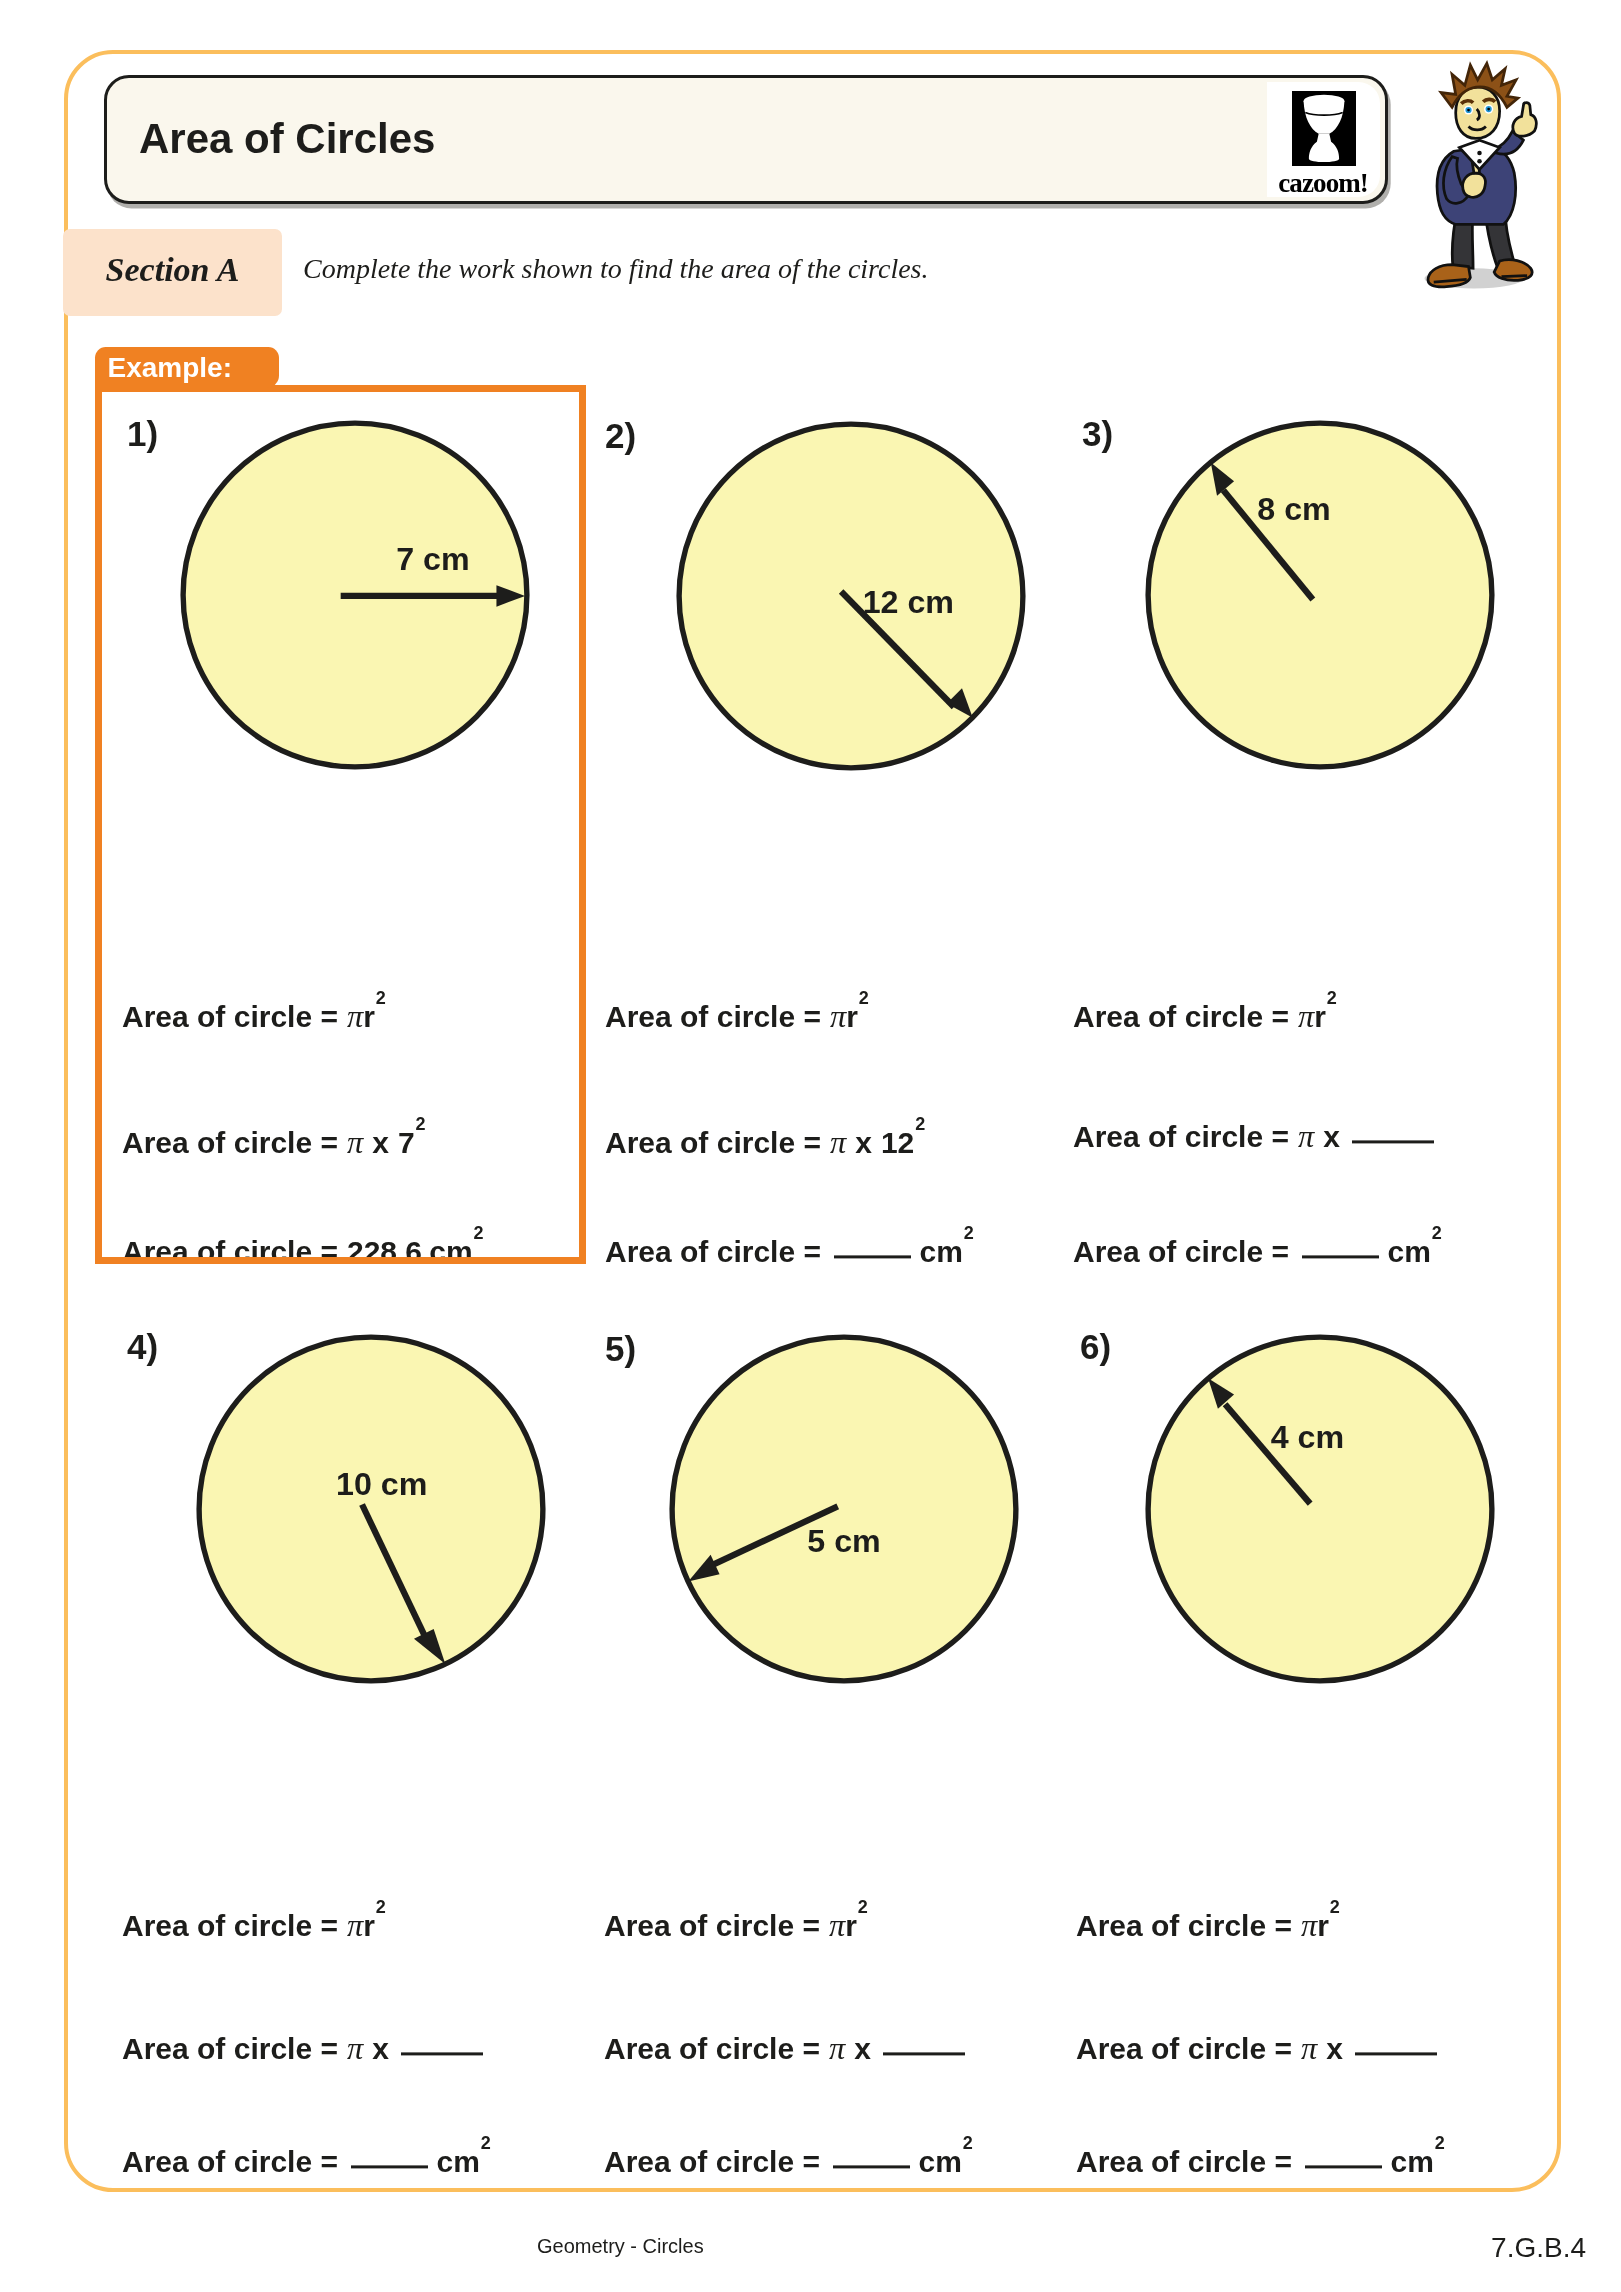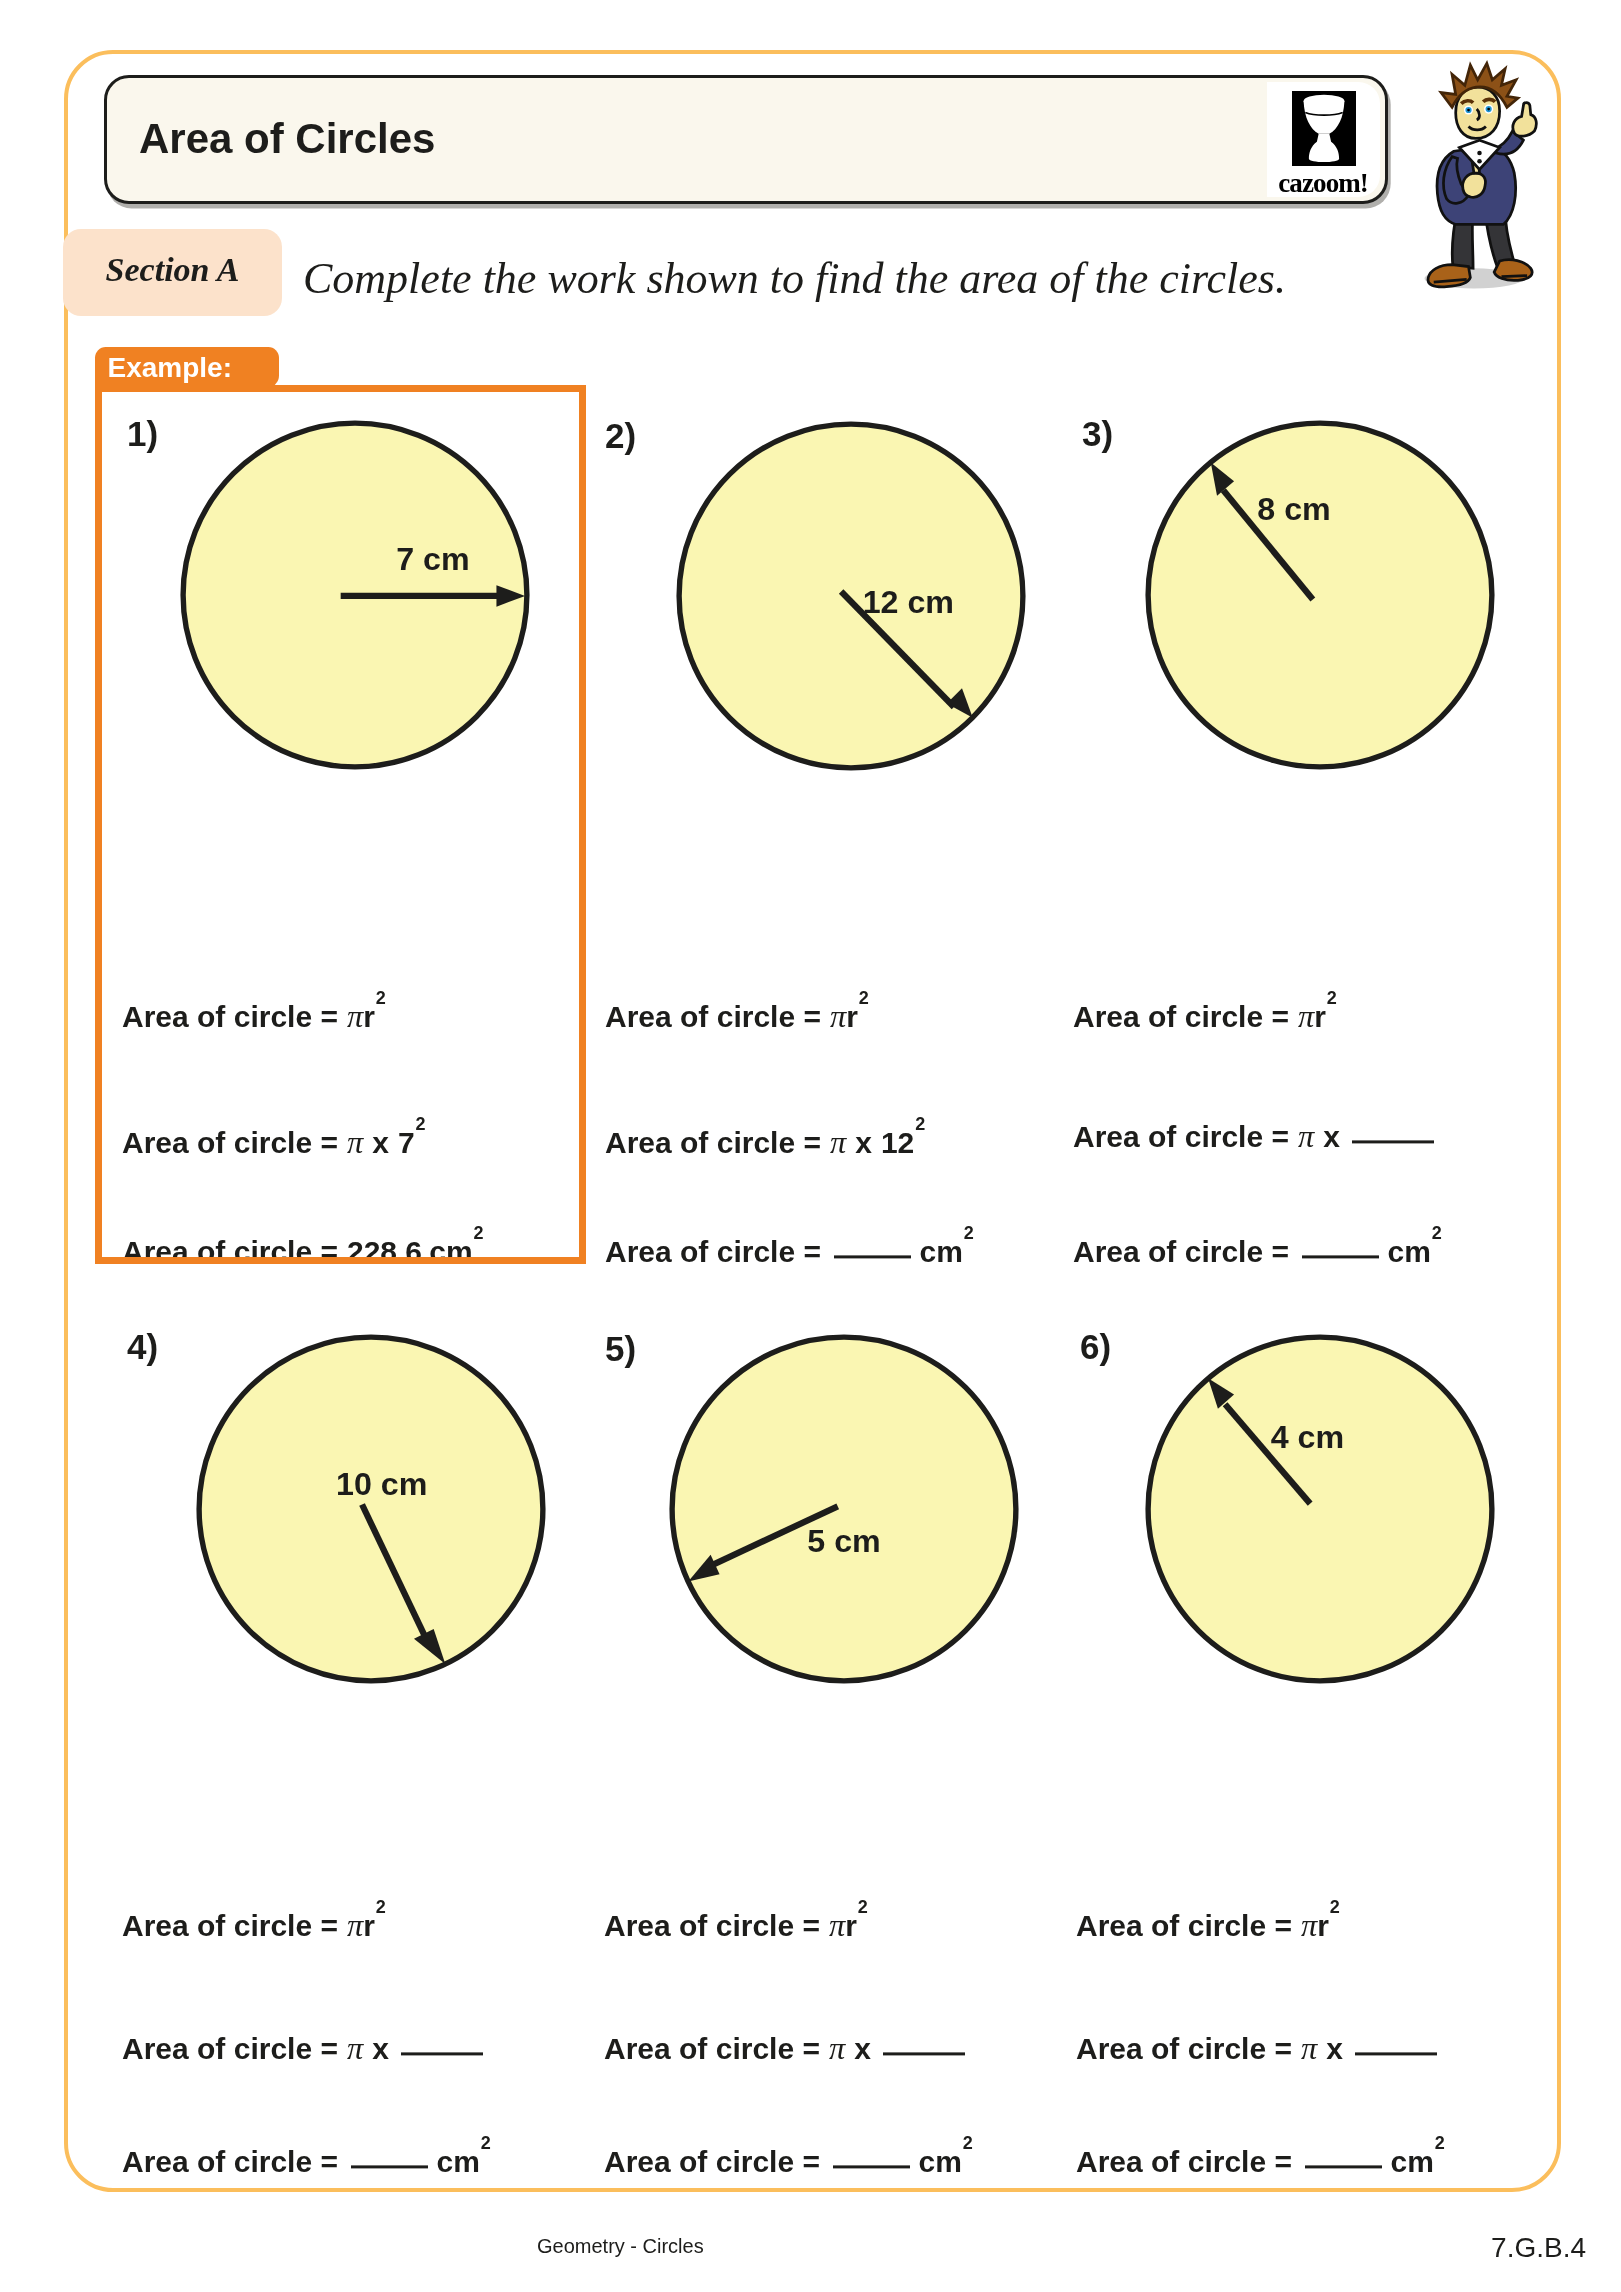--- a/index.html
+++ b/index.html
@@ -16,25 +16,25 @@
               font-size:42px;font-weight:bold;letter-spacing:0px;}
 
   .logo-panel{position:absolute;right:5.4px;top:3.6px;bottom:3.6px;width:113px;background:#ffffff;
               border-radius:0 21.5px 21.5px 0;}
   .logo-black{position:absolute;left:25px;top:9px;width:64px;height:75px;background:#000;}
   .logo-word{position:absolute;left:0;right:0;top:86px;text-align:center;
              font-family:"Liberation Serif",serif;font-weight:bold;font-size:27px;
              letter-spacing:-0.9px;color:#000;}
 
   .section-a{position:absolute;left:63px;top:229px;width:219px;height:87px;
-             background:#FCE2CB;border-radius:18px;text-align:center;}
+             background:#FCE2CB;border-radius:7px;text-align:center;}
   .section-a span{display:inline-block;margin-top:21.5px;font-family:"Liberation Serif",serif;
                   font-style:italic;font-weight:bold;font-size:34px;}
   .instruction{position:absolute;left:303px;top:253px;font-family:"Liberation Serif",serif;
-               font-style:italic;font-size:44px;}
+               font-style:italic;font-size:28px;}
 
   .example-badge{position:absolute;left:95px;top:347px;width:184px;height:41px;
                  background:#F08122;border-radius:10.7px 10.7px 12.5px 1.8px;z-index:3;
                  color:#fff;font-weight:bold;font-size:28px;line-height:41px;
                  padding-left:12.5px;box-sizing:border-box;}
   .example-box{position:absolute;left:95px;top:385px;width:491px;height:879px;
                border:7.2px solid #F08122;box-sizing:border-box;z-index:1;}
 
   .pnum{position:absolute;font-size:35px;font-weight:bold;}
   .diagram{position:absolute;width:376px;height:376px;}

